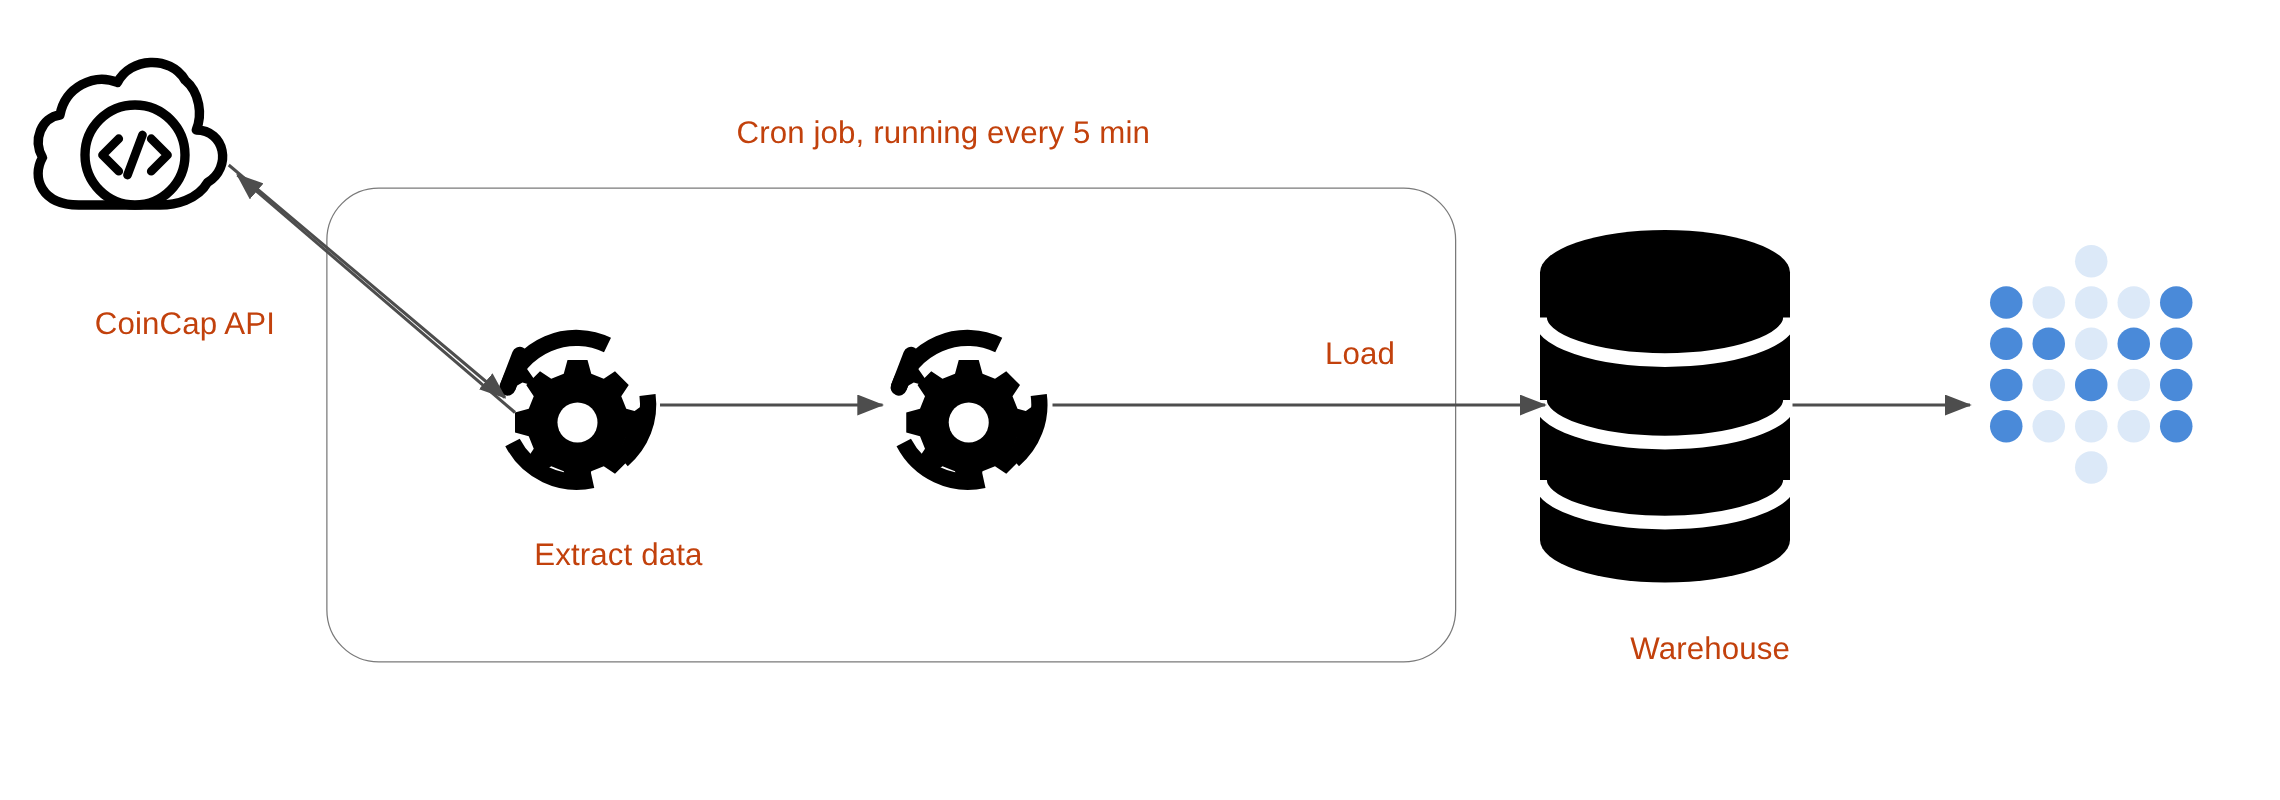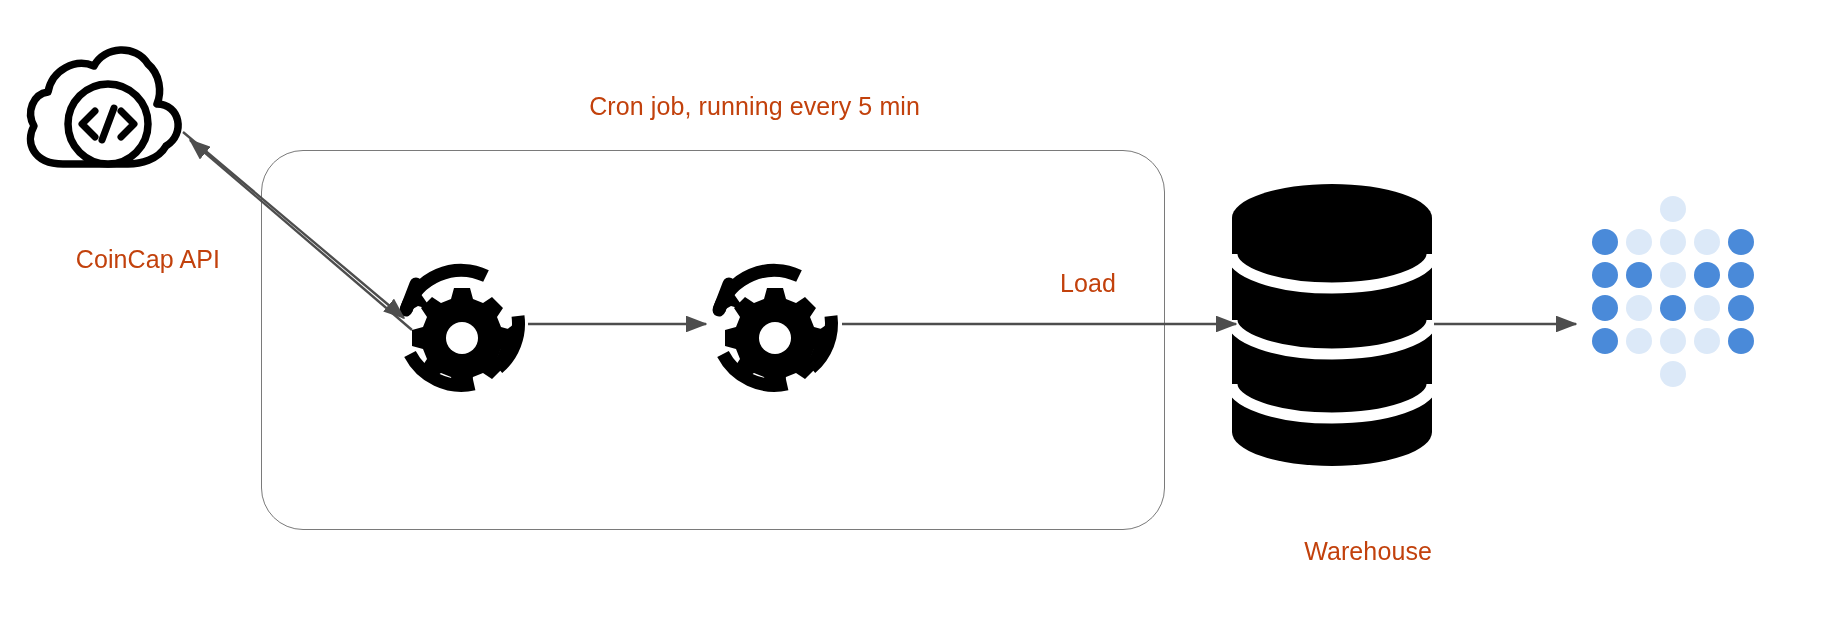--- a/index.html
+++ b/index.html
@@ -190,20 +190,21 @@
       <div class="mb-dot" style="left: 0px; top: 132px; width: 26px; height: 26px; background: rgb(74, 138, 217);"></div>
       <div class="mb-dot" style="left: 34px; top: 132px; width: 26px; height: 26px; background: rgb(220, 233, 248);"></div>
       <div class="mb-dot" style="left: 68px; top: 132px; width: 26px; height: 26px; background: rgb(220, 233, 248);"></div>
       <div class="mb-dot" style="left: 102px; top: 132px; width: 26px; height: 26px; background: rgb(220, 233, 248);"></div>
       <div class="mb-dot" style="left: 136px; top: 132px; width: 26px; height: 26px; background: rgb(74, 138, 217);"></div>
       <div class="mb-dot" style="left: 68px; top: 165px; width: 26px; height: 26px; background: rgb(220, 233, 248);"></div>
     </div>
 
   <div class="abs label" style="left:0px; top:225px; width:220px;margin-top:18px;">CoinCap API</div>
 
+  <div class="abs label" style="left:362px; top:428px; width:200px;">Extract data</div>
 
 
   <div class="abs label" style="left:996px; top:267px; width:120px;">Load</div>
 
-  <div class="abs label" style="left:1232px; top:503px; width:200px;margin-top:32px;">Warehouse</div>
+  <div class="abs label" style="left:1232px; top:503px; width:200px;">Warehouse</div>
 
 
 </div>
 
 </body></html>

